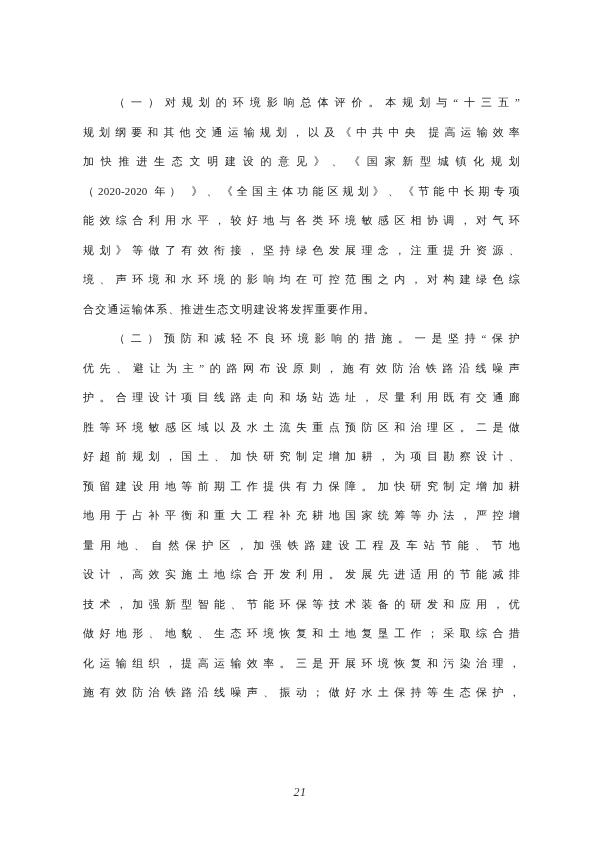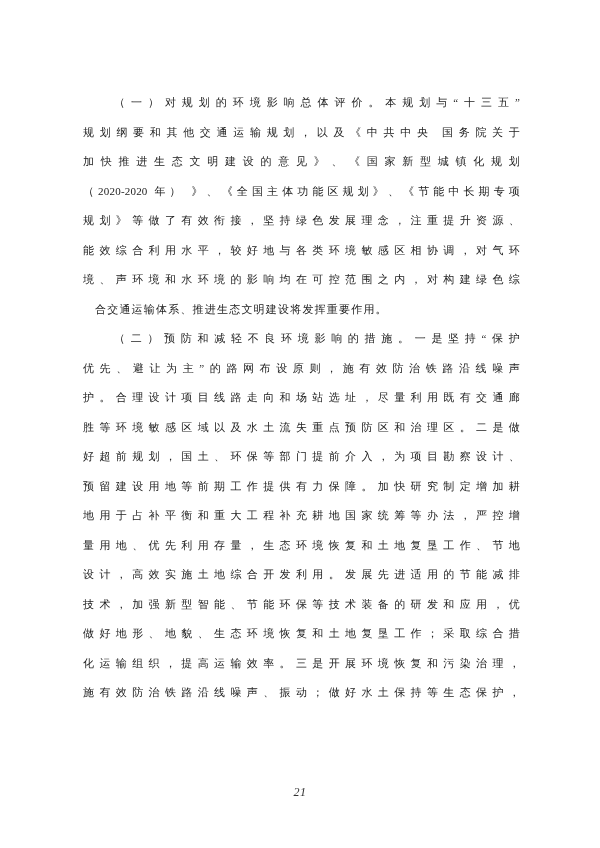--- a/index.html
+++ b/index.html
@@ -41,21 +41,20 @@
     letter-spacing: 0.2px;
     overflow: visible;
   }
   .line.first {
     text-indent: 31px;
   }
   .line.para-end {
     text-align: right;
     text-align-last: left;
     letter-spacing: 1.2px;
-    margin-left: 12px;
   }
   .footer {
     position: absolute;
     left: 0;
     top: 782px;
     width: 600px;
     text-align: center;
   }
   .page-number {
     font-size: 12px;
@@ -65,38 +64,38 @@
   }
 </style>
 </head>
 <body>
 
 <div class="page">
   <div class="text-block">
 
     <div class="para">
       <div class="line first">（一）对规划的环境影响总体评价。本规划与“十三五”</div>
-      <div class="line">规划纲要和其他交通运输规划，以及《中共中央 国务院关于</div>
+      <div class="line">规划纲要和其他交通运输规划，以及《中共中央 提高运输效率</div>
       <div class="line">加快推进生态文明建设的意见》、《国家新型城镇化规划</div>
       <div class="line">（2020-2020 年） 》、《全国主体功能区规划》、《节能中长期专项</div>
+      <div class="line">能效综合利用水平，较好地与各类环境敏感区相协调，对气环</div>
       <div class="line">规划》等做了有效衔接，坚持绿色发展理念，注重提升资源、</div>
-      <div class="line">能效综合利用水平，较好地与各类环境敏感区相协调，对气环</div>
       <div class="line">境、声环境和水环境的影响均在可控范围之内，对构建绿色综</div>
       <div class="line para-end">合交通运输体系、推进生态文明建设将发挥重要作用。</div>
     </div>
 
     <div class="para">
       <div class="line first">（二）预防和减轻不良环境影响的措施。一是坚持“保护</div>
       <div class="line">优先、避让为主”的路网布设原则，施有效防治铁路沿线噪声</div>
       <div class="line">护。合理设计项目线路走向和场站选址，尽量利用既有交通廊</div>
       <div class="line">胜等环境敏感区域以及水土流失重点预防区和治理区。二是做</div>
-      <div class="line">好超前规划，国土、环保等部门提前介入，为项目勘察设计、</div>
+      <div class="line">好超前规划，国土、加快研究制定增加耕，为项目勘察设计、</div>
       <div class="line">预留建设用地等前期工作提供有力保障。加快研究制定增加耕</div>
       <div class="line">地用于占补平衡和重大工程补充耕地国家统筹等办法，严控增</div>
-      <div class="line">量用地、优先利用存量，生态环境恢复和土地复垦工作、节地</div>
+      <div class="line">量用地、自然保护区，加强铁路建设工程及车站节能、节地</div>
       <div class="line">设计，高效实施土地综合开发利用。发展先进适用的节能减排</div>
       <div class="line">技术，加强新型智能、节能环保等技术装备的研发和应用，优</div>
       <div class="line">做好地形、地貌、生态环境恢复和土地复垦工作；采取综合措</div>
       <div class="line">化运输组织，提高运输效率。三是开展环境恢复和污染治理，</div>
       <div class="line">施有效防治铁路沿线噪声、振动；做好水土保持等生态保护，</div>
     </div>
 
   </div>
 
   <div class="footer">

